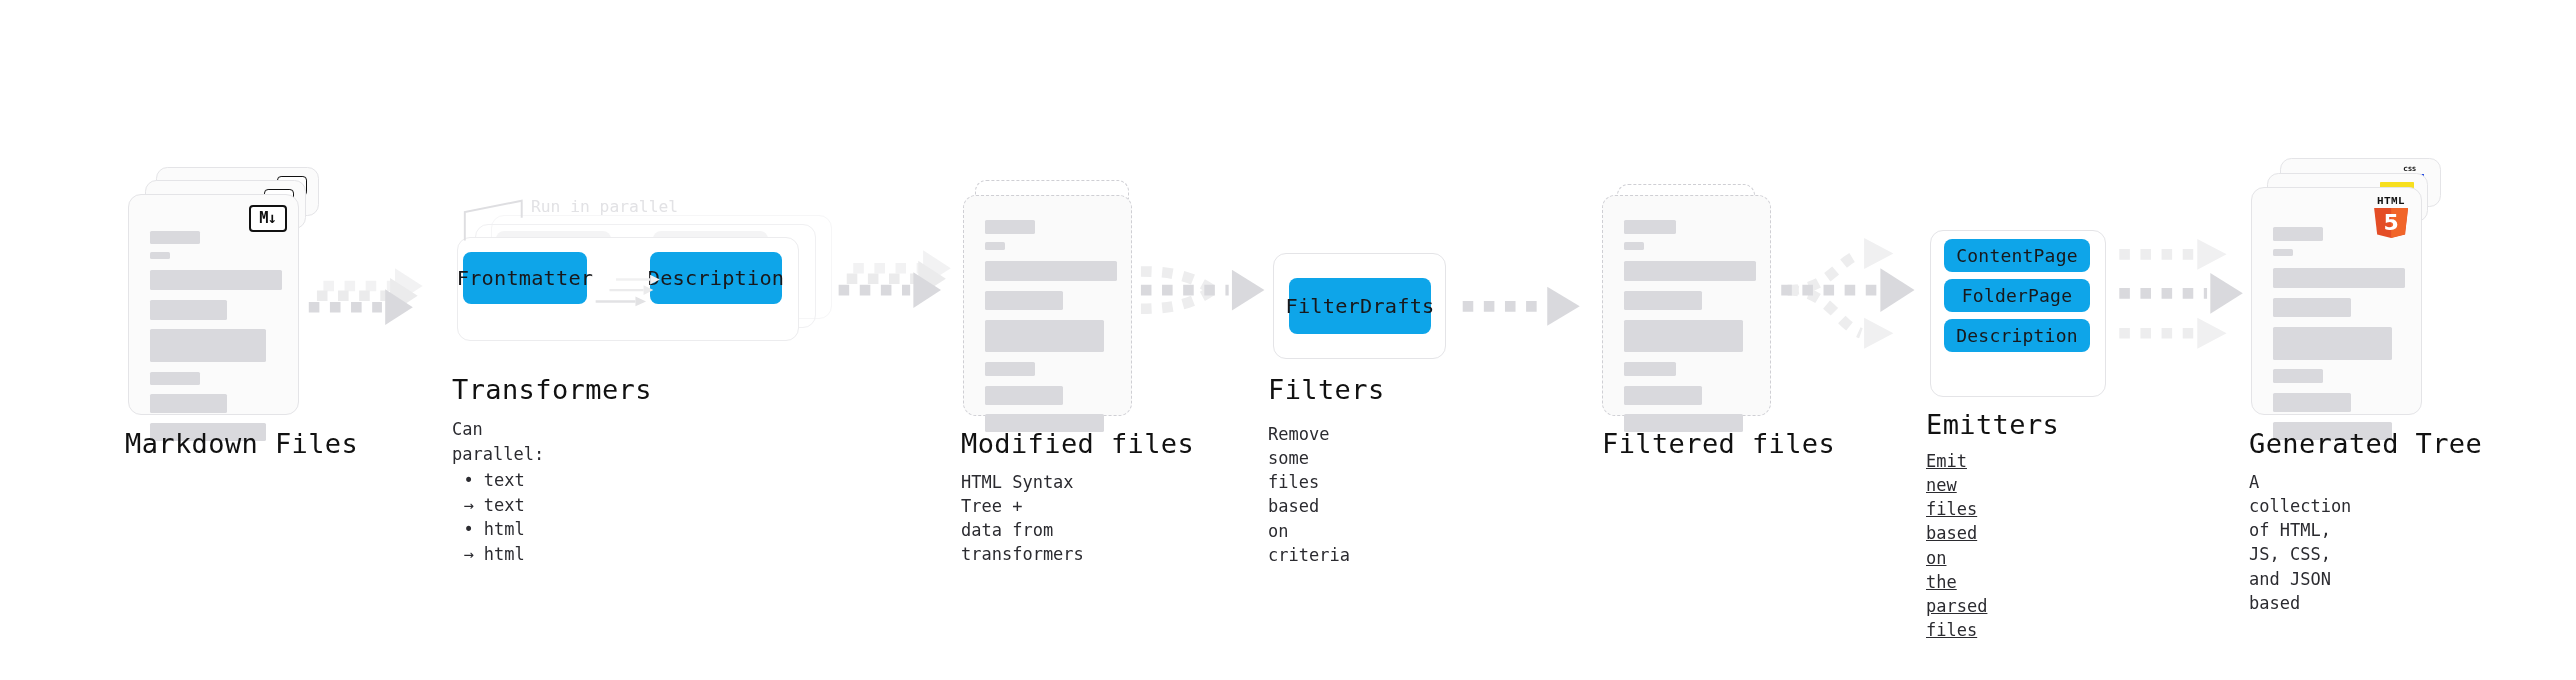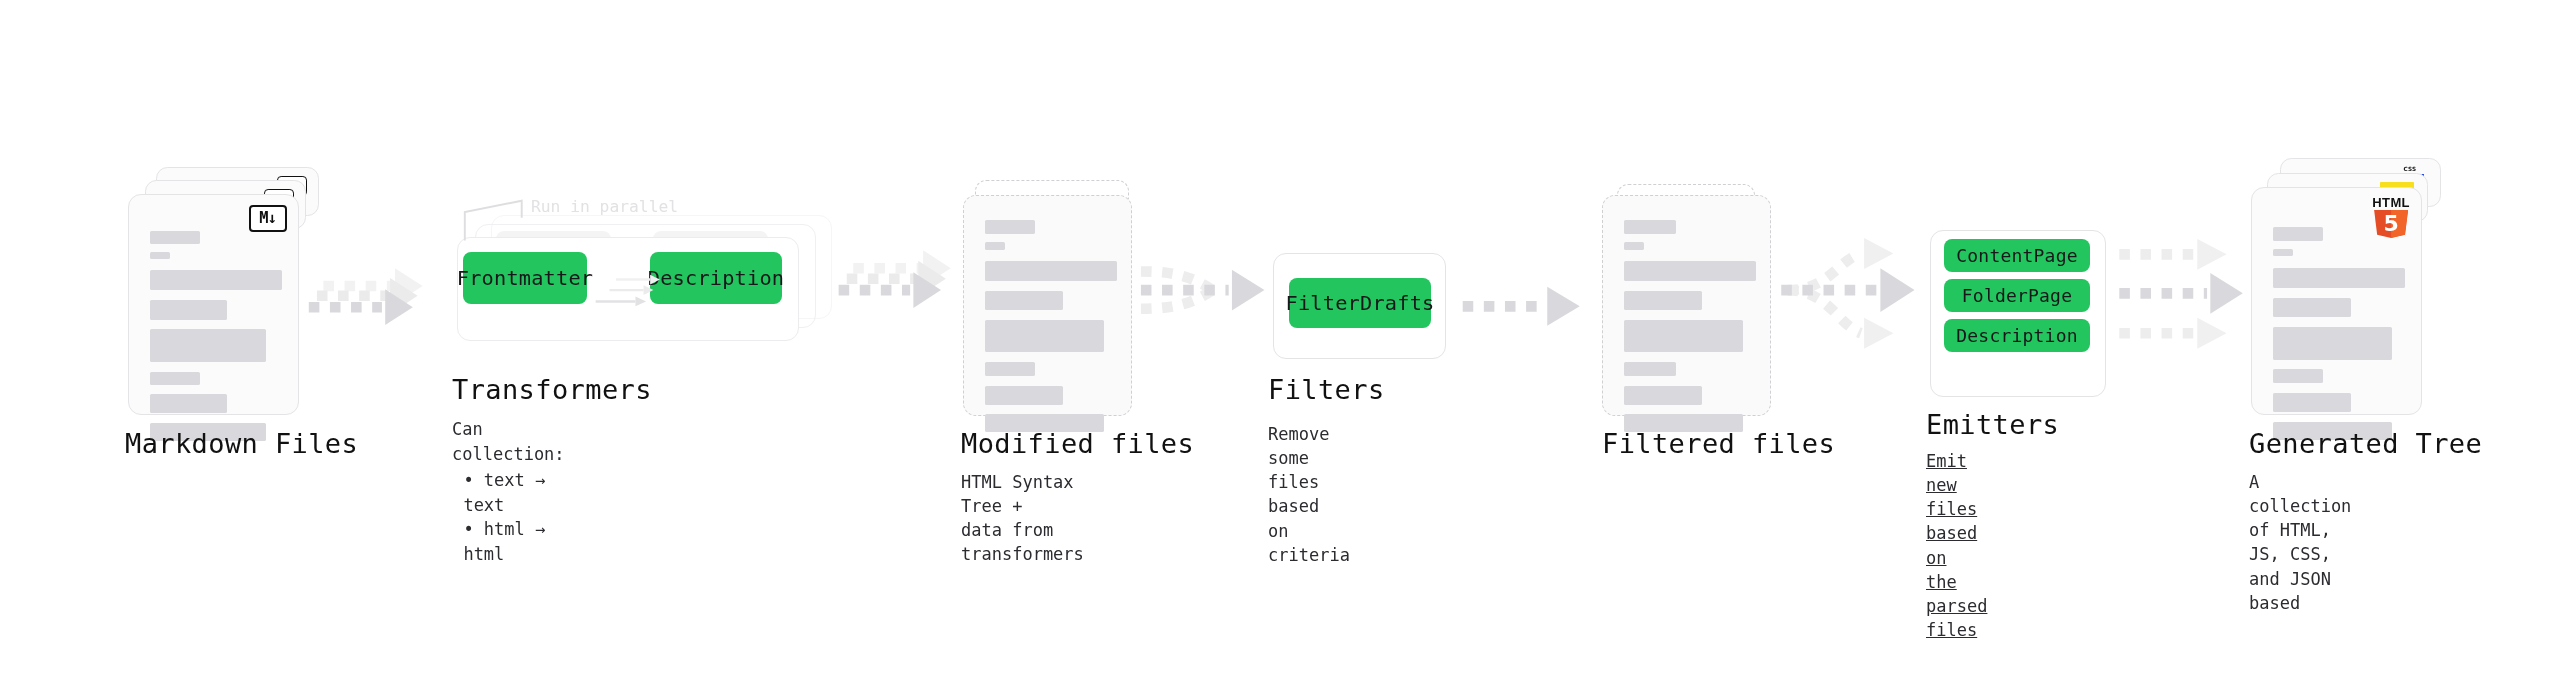--- a/index.html
+++ b/index.html
@@ -50,22 +50,22 @@
     color:#111;
   }
   .md-badge.small{width:28px;height:18px;font-size:12.2px;border-width:1.6px;right:11.4px;top:8.1px;}
 
   .html5-badge{
     position:absolute;right:11.4px;top:8.1px;
     width:37px;height:42px;
     display:flex;flex-direction:column;align-items:center;
   }
   .html5-word{
-    font-family:Liberation Sans, sans-serif;
-    font-weight:bold;font-size:13px;letter-spacing:0.4px;color:#111;line-height:1;
+    font-family:Liberation Mono, monospace;
+    font-weight:bold;font-size:11px;letter-spacing:0.4px;color:#111;line-height:1;
     margin-bottom:0.8px;
   }
   .html5-shield{
     width:34px;height:36px;
     background:#e44d26;
     clip-path:polygon(0% 0%,100% 0%,91% 88%,50% 100%,9% 88%);
     position:relative;
     display:flex;align-items:center;justify-content:center;
   }
   .html5-shield:after{
@@ -99,21 +99,21 @@
     border:1.6px solid #e4e4e7;
     border-radius:13px;
     background:#ffffff;
     box-sizing:border-box;
   }
   .group.ghost2{border-color:#f0f0f2;background:transparent;}
   .group.ghost3{border-color:#f6f6f7;background:transparent;}
 
   .chip{
     position:absolute;
-    background:#22c55e;
+    background:#0ea5e9;
     border-radius:8.1px;
     display:flex;align-items:center;justify-content:center;
     font-size:20.3px;
     color:#18181b;
     letter-spacing:0.2px;
     box-sizing:border-box;
     white-space:nowrap;
   }
   .chip.ghost2{background:#ececed;color:transparent;}
   .chip.ghost3{background:#f4f4f5;color:transparent;}
@@ -193,21 +193,21 @@
 
     <div class="group" style="left:457px;top:237px;width:342px;height:104px;border-color:#ececee;"></div>
 
     <div class="chip" style="left:463px;top:252px;width:124px;height:52px;">Frontmatter</div>
     <div class="chip" style="left:650px;top:252px;width:132px;height:52px;">Description</div>
 
     <div class="parallel-label" style="left:531px;top:197px;">Run in parallel</div>
 
     <div class="title" style="left:452px;top:374px;">Transformers</div>
     <div class="bullets" style="left:452px;top:417px;">
-      <div class="lead">Can collection:</div>
+      <div class="lead">Can parallel:</div>
       <div class="b">• text → text</div>
       <div class="b">• html → html</div>
     </div>
   </div>
 
   <div class="node">
     <div class="card dashed" style="left:975px;top:180px;width:154px;height:49px;border-radius:11.4px;background:transparent;"></div>
     <div class="card dashed" style="left:963px;top:195px;width:169px;height:221px;">
       <div class="card-body" style="top:24.4px;">
         <div class="skel" style="width:50px;height:14px;"></div>
@@ -220,21 +220,21 @@
         <div class="skel" style="width:119px;height:18px;"></div>
       </div>
     </div>
     <div class="title" style="left:961px;top:428px;">Modified files</div>
     <div class="sub" style="left:961px;top:470px;">HTML Syntax Tree +
 data from transformers</div>
   </div>
 
   <div class="node">
     <div class="group" style="left:1273px;top:253px;width:173px;height:106px;border-color:#e4e4e7;"></div>
-    <div class="chip" style="left:1289px;top:278px;width:142px;height:50px;">FilterDrafts</div>
+    <div class="chip" style="left:1289px;top:278px;width:142px;height:56px;">FilterDrafts</div>
     <div class="title" style="left:1268px;top:374px;">Filters</div>
     <div class="sub" style="left:1268px;top:414px;margin-top:8px;">Remove some files based
 on criteria</div>
   </div>
 
   <div class="node">
     <div class="card dashed" style="left:1617px;top:184px;width:138px;height:49px;border-radius:11.4px;background:transparent;"></div>
     <div class="card dashed" style="left:1602px;top:195px;width:169px;height:221px;">
       <div class="card-body" style="top:24.4px;">
         <div class="skel" style="width:52px;height:14px;"></div>

